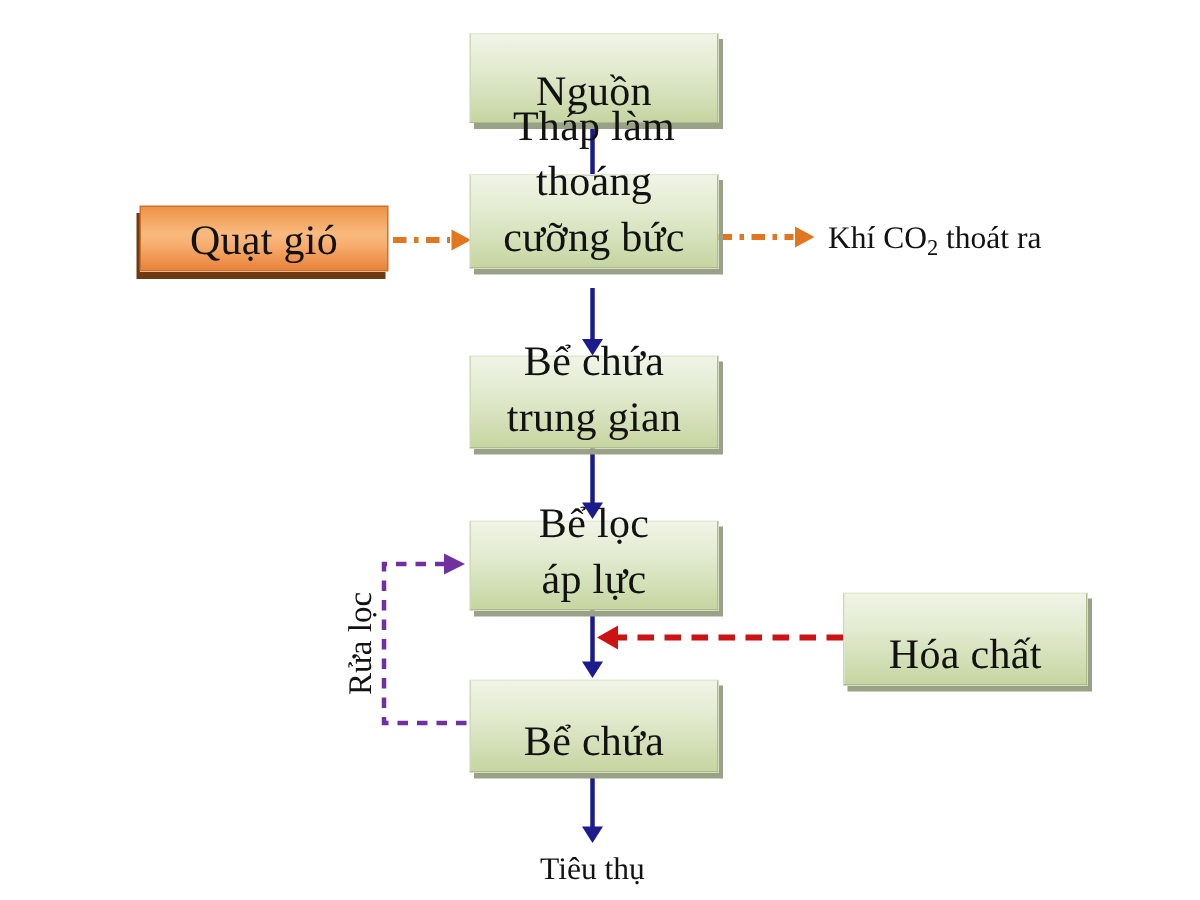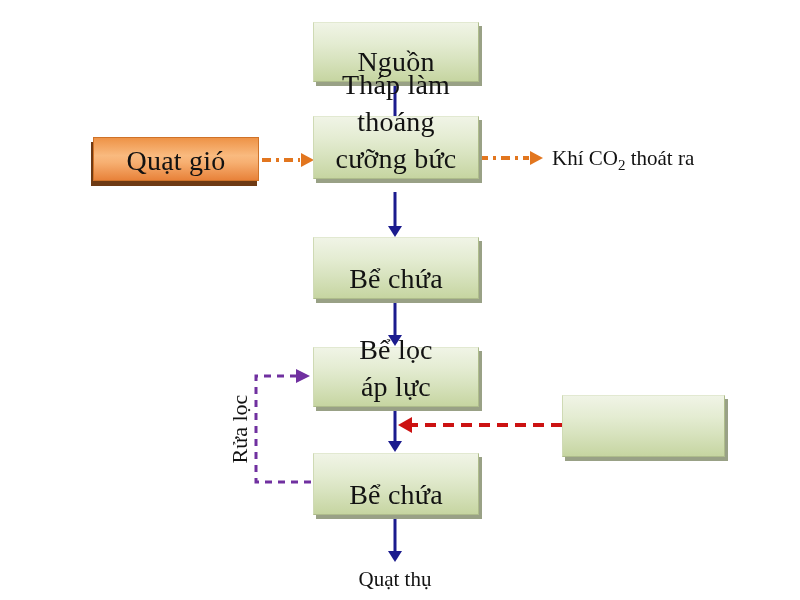--- a/index.html
+++ b/index.html
@@ -79,35 +79,37 @@
     <span>Tháp làm thoáng</span>
     <span>cưỡng bức</span>
   </div>
 
   <div class="node orange" style="left:93px;top:137px;width:164px;height:42px">
     <span>Quạt gió</span>
   </div>
 
   <div class="node green" style="left:313px;top:237px;width:164px;height:60px">
     <span>Bể chứa</span>
+    <span>trung gian</span>
   </div>
 
   <div class="node green" style="left:313px;top:347px;width:164px;height:58px">
     <span>Bể lọc</span>
     <span>áp lực</span>
   </div>
 
   <div class="node green" style="left:562px;top:395px;width:161px;height:60px">
+    <span>Hóa chất</span>
   </div>
 
   <div class="node green" style="left:313px;top:453px;width:164px;height:60px">
     <span>Bể chứa</span>
   </div>
 
   <div class="float-label co2-label">
     <span>Khí CO</span><sub>2</sub><span> thoát ra</span>
   </div>
 
   <div class="float-label backwash-label">Rửa lọc</div>
 
-  <div class="float-label consumption-label">Quạt thụ</div>
+  <div class="float-label consumption-label">Tiêu thụ</div>
 
 </div>
 
 </body></html>

